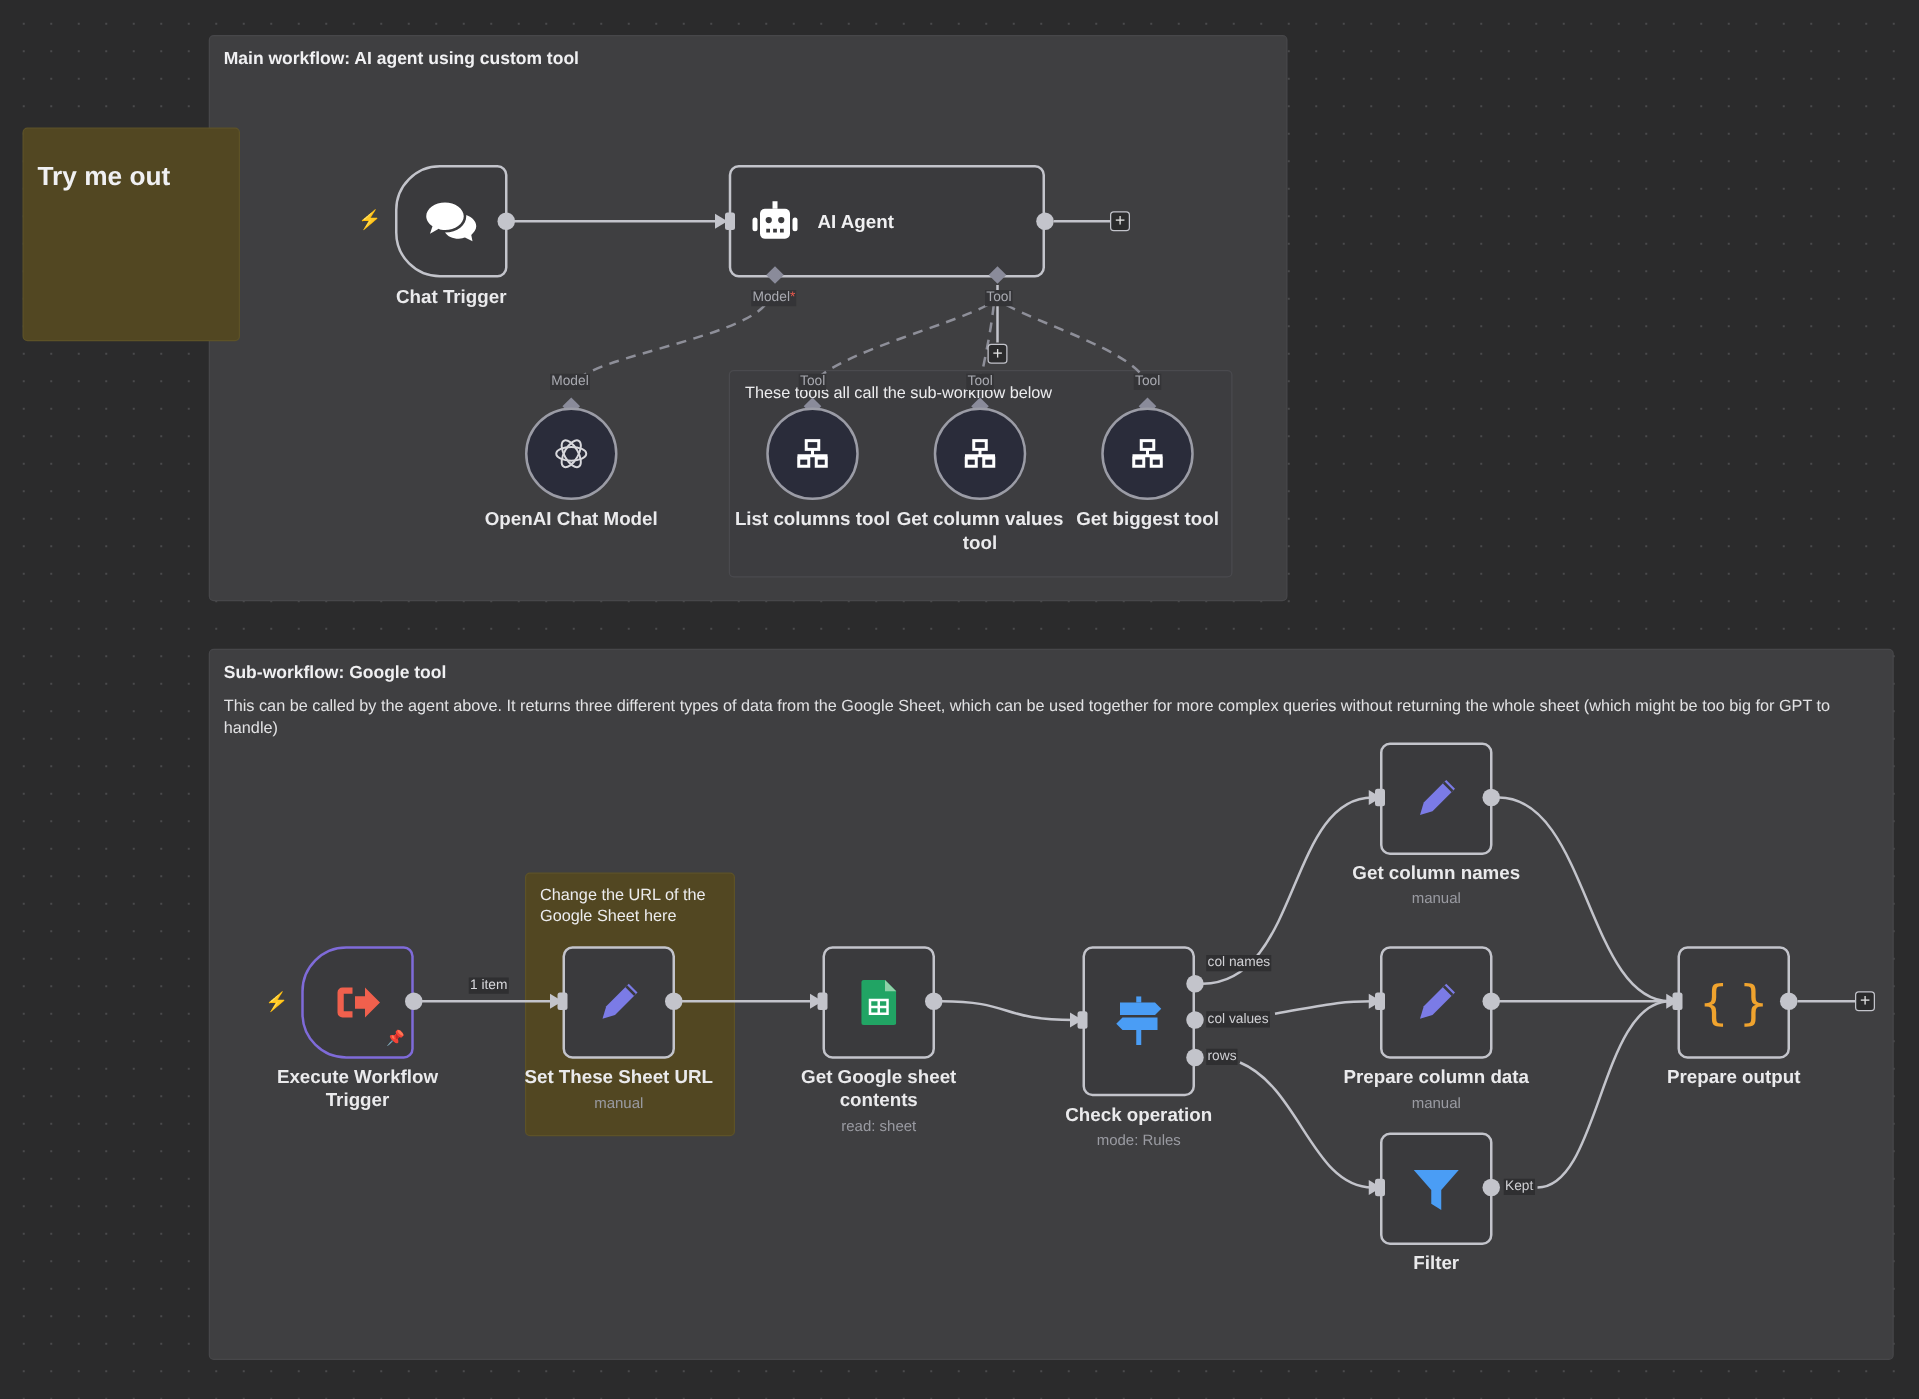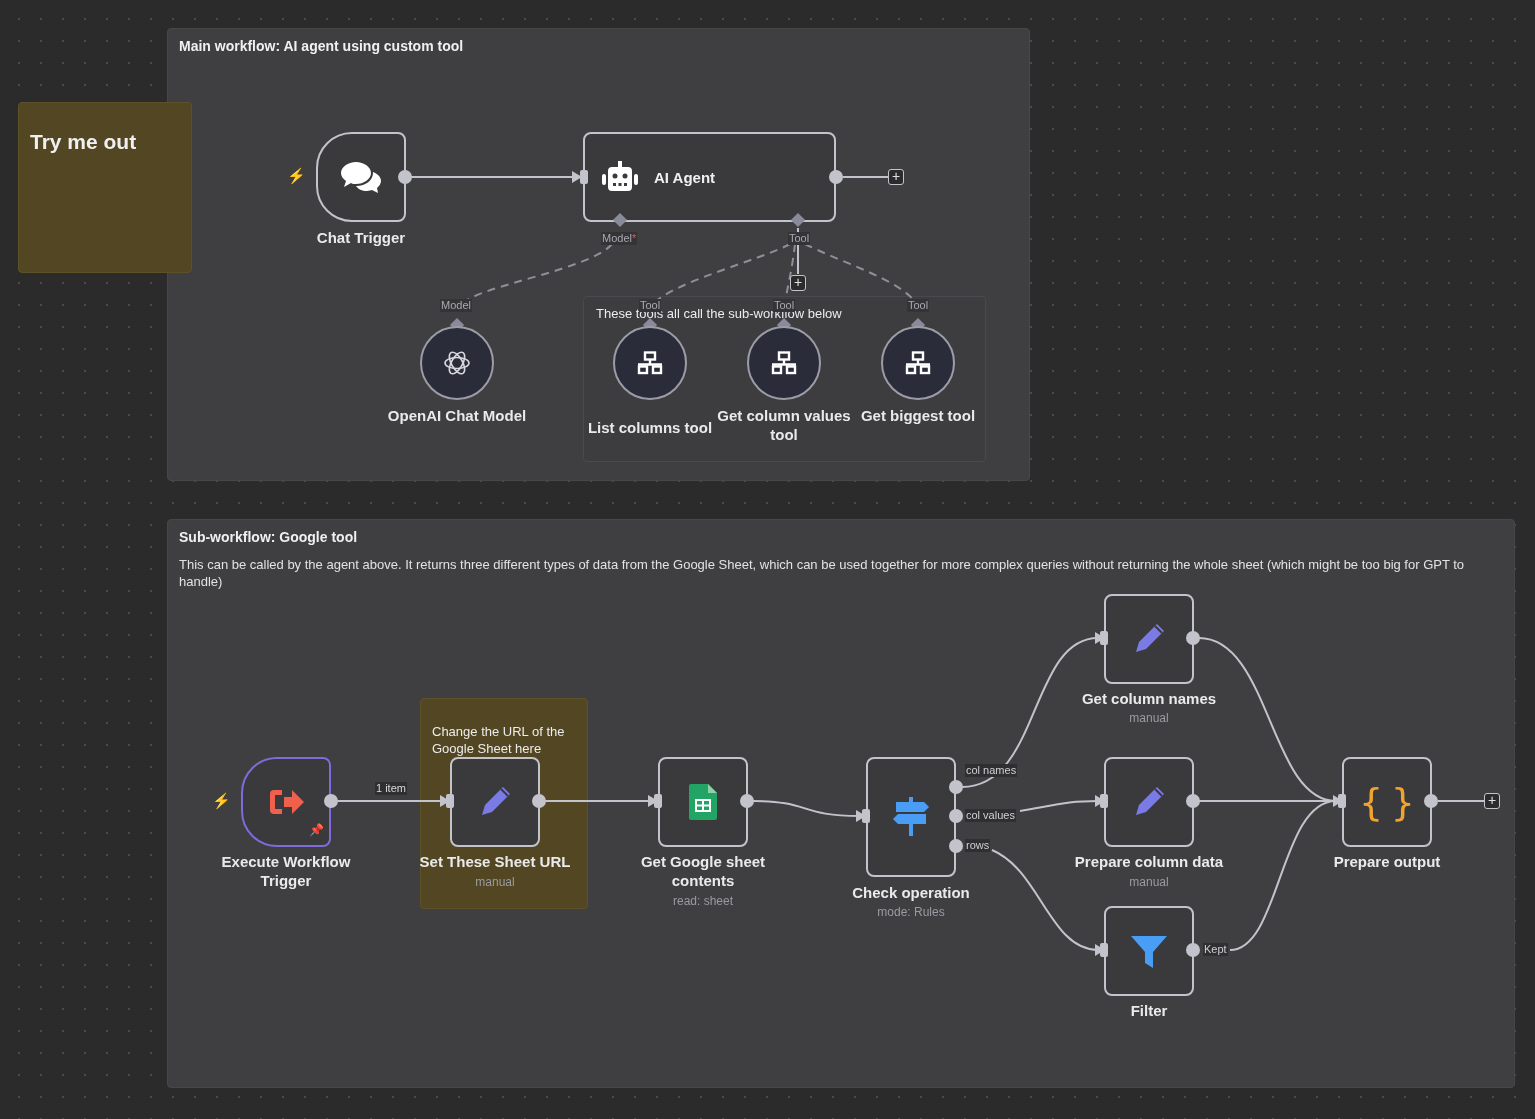--- a/index.html
+++ b/index.html
@@ -43,21 +43,21 @@
 <div class="sticky yellow" style="left:18px;top:102px;width:174px;height:171px;">
   <div class="sticky-title" style="font-size:21px;font-weight:bold;top:11px;margin-top:16px;">Try me out</div>
 </div>
 
 <div class="sticky gray" style="left:167px;top:519px;width:1348px;height:569px;">
   <div class="sticky-title">Sub-workflow: Google tool</div>
   <div class="sticky-body" style="left:11px;top:36px;width:1320px;color:#e2e2e4;">This can be called by the agent above. It returns three different types of data from the Google Sheet, which can be used together for more complex queries without returning the whole sheet (which might be too big for GPT to handle)</div>
 </div>
 
 <div class="sticky yellow" style="left:420px;top:698px;width:168px;height:211px;">
-  <div class="sticky-body" style="left:11px;top:24px;width:150px;color:#ececee;">Change the URL of the Google Sheet here</div>
+  <div class="sticky-body" style="left:11px;top:8px;width:150px;color:#ececee;">Change the URL of the Google Sheet here</div>
 </div>
 
 <svg class="edges">
   <g fill="none" stroke="#c3c4cb" stroke-width="2">
     <path d="M411 177 L575 177"></path>
     <path d="M843 177 L888 177"></path>
     <path d="M798 228 L798 274"></path>
     <path d="M337 801 L443 801"></path>
     <path d="M545 801 L651 801"></path>
     <path d="M753 801 C 810 801, 800 816, 859 816"></path>
@@ -142,21 +142,21 @@
 <div class="node circle" style="left:613px;top:326px;width:74px;height:74px;">
   <div class="icon" style="left:0;top:0;width:70px;height:70px;">
     <svg width="28" height="24" viewBox="0 0 28 24" fill="none" stroke="#fff" stroke-width="2.4">
         <rect x="9" y="1.5" width="10" height="7"></rect>
         <path d="M14 8.5v5M2 13.5h24"></path>
         <rect x="3" y="15.5" width="8" height="6.5"></rect>
         <rect x="17" y="15.5" width="8" height="6.5"></rect>
       </svg>
   </div>
 </div>
-<div class="node-label" style="left:585px;top:418px;width:130px;">List columns tool</div>
+<div class="node-label" style="left:585px;top:406px;width:130px;">List columns tool</div>
 
 <div class="port-label" style="left:773px;top:299px;">Tool</div>
 <div class="diamond" style="left:779px;top:320px;"></div>
 <div class="node circle" style="left:747px;top:326px;width:74px;height:74px;">
   <div class="icon" style="left:0;top:0;width:70px;height:70px;">
     <svg width="28" height="24" viewBox="0 0 28 24" fill="none" stroke="#fff" stroke-width="2.4">
         <rect x="9" y="1.5" width="10" height="7"></rect>
         <path d="M14 8.5v5M2 13.5h24"></path>
         <rect x="3" y="15.5" width="8" height="6.5"></rect>
         <rect x="17" y="15.5" width="8" height="6.5"></rect>

